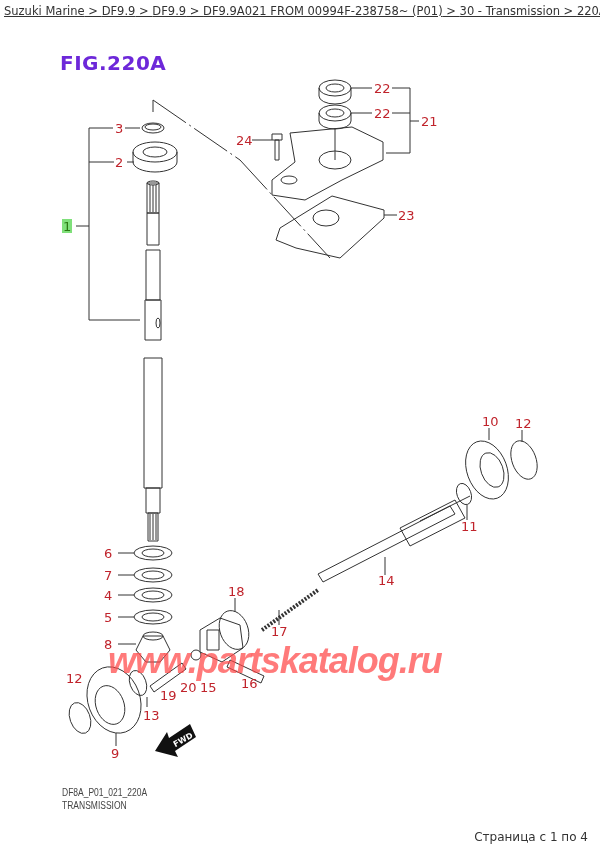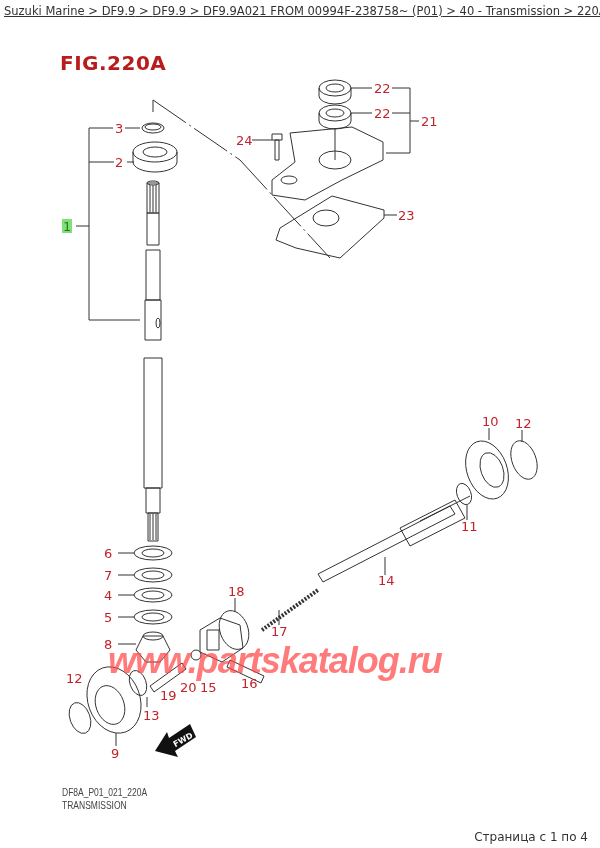--- a/index.html
+++ b/index.html
@@ -1,33 +1,33 @@
 <!DOCTYPE html>
 <html><head>
 <meta charset="utf-8">
 <style>
   html, body { margin:0; padding:0; background:#ffffff; }
   body { width:600px; height:848px; position:relative; overflow:hidden; font-family:"DejaVu Sans", sans-serif; }
   .breadcrumb { position:absolute; left:4px; top:4px; font-size:11.5px; color:#333; white-space:nowrap; }
   .breadcrumb span { cursor:pointer;text-decoration:underline; }
-  .fig-title { position:absolute; left:60px; top:51px; font-size:20px; font-weight:bold; color:#b91c1c; letter-spacing:0.5px; }
+  .fig-title { position:absolute; left:60px; top:51px; font-size:20px; font-weight:bold; color:#6d28d9; letter-spacing:0.5px; }
   .diagram { position:absolute; left:0; top:0; width:600px; height:848px; }
   .callout { font-family:"DejaVu Sans", sans-serif; font-size:13px; fill:#c0232b; }
   .callout.green-bg { fill:#2a7a12; }
   .part-code { position:absolute; left:62px; top:787px; font-family:"Liberation Sans", sans-serif; font-size:10px; color:#444; transform:scaleX(0.85); transform-origin:left; }
   .part-name { position:absolute; left:62px; top:800px; font-family:"Liberation Sans", sans-serif; font-size:10px; color:#444; transform:scaleX(0.85); transform-origin:left; }
   .pager { position:absolute; right:12px; top:830px; font-size:12px; color:#333; }
   .watermark { position:absolute; left:108px; top:640px; font-family:"Liberation Sans", sans-serif; font-style:italic; font-weight:bold; font-size:36px; color:rgba(255,70,70,0.72); letter-spacing:-1px; pointer-events:none; white-space:nowrap; }
   line, path, ellipse, rect, polyline, polygon, circle { vector-effect:non-scaling-stroke; }
 </style>
 </head>
 <body>
 
 <div class="breadcrumb">
-  <span>Suzuki Marine</span><span> &gt; </span><span>DF9.9</span><span> &gt; </span><span>DF9.9</span><span> &gt; </span><span>DF9.9A021 FROM 00994F-238758~ (P01)</span><span> &gt; </span><span>40 - Transmission</span><span> &gt; </span><span>220A - TRANSMISSION</span>
+  <span>Suzuki Marine</span><span> &gt; </span><span>DF9.9</span><span> &gt; </span><span>DF9.9</span><span> &gt; </span><span>DF9.9A021 FROM 00994F-238758~ (P01)</span><span> &gt; </span><span>30 - Transmission</span><span> &gt; </span><span>220A - TRANSMISSION</span>
 </div>
 
 <div class="fig-title">FIG.220A</div>
 
 <svg class="diagram" viewBox="0 0 600 848" xmlns="http://www.w3.org/2000/svg">
   <g fill="none" stroke="#333" stroke-width="1">
 
     <polyline points="113,128 89,128 89,320 140,320"></polyline>
     <line x1="89" y1="162" x2="114" y2="162"></line>
     <line x1="76" y1="226" x2="89" y2="226"></line>

